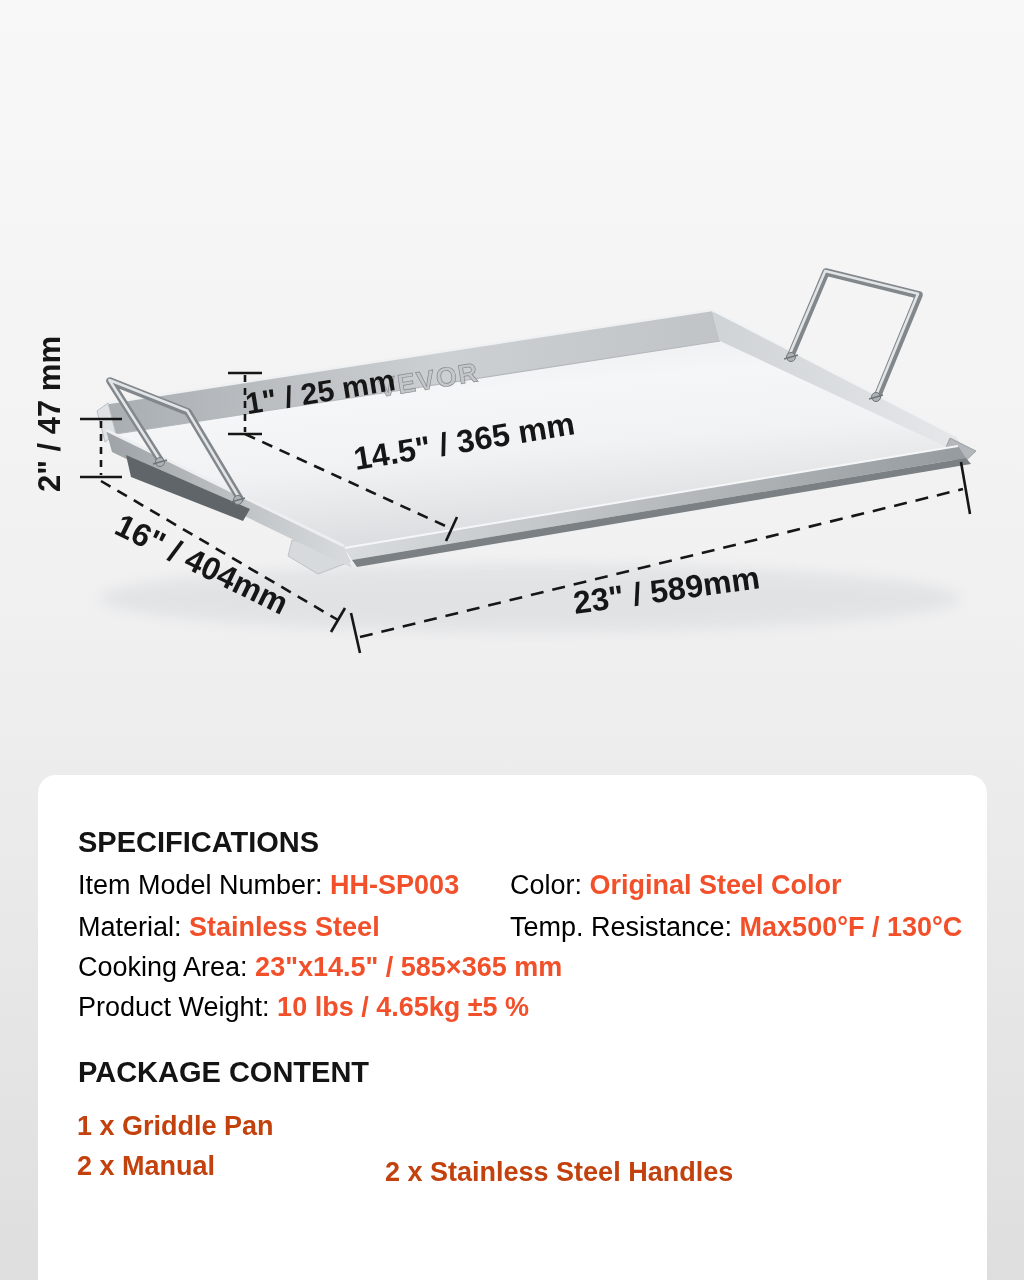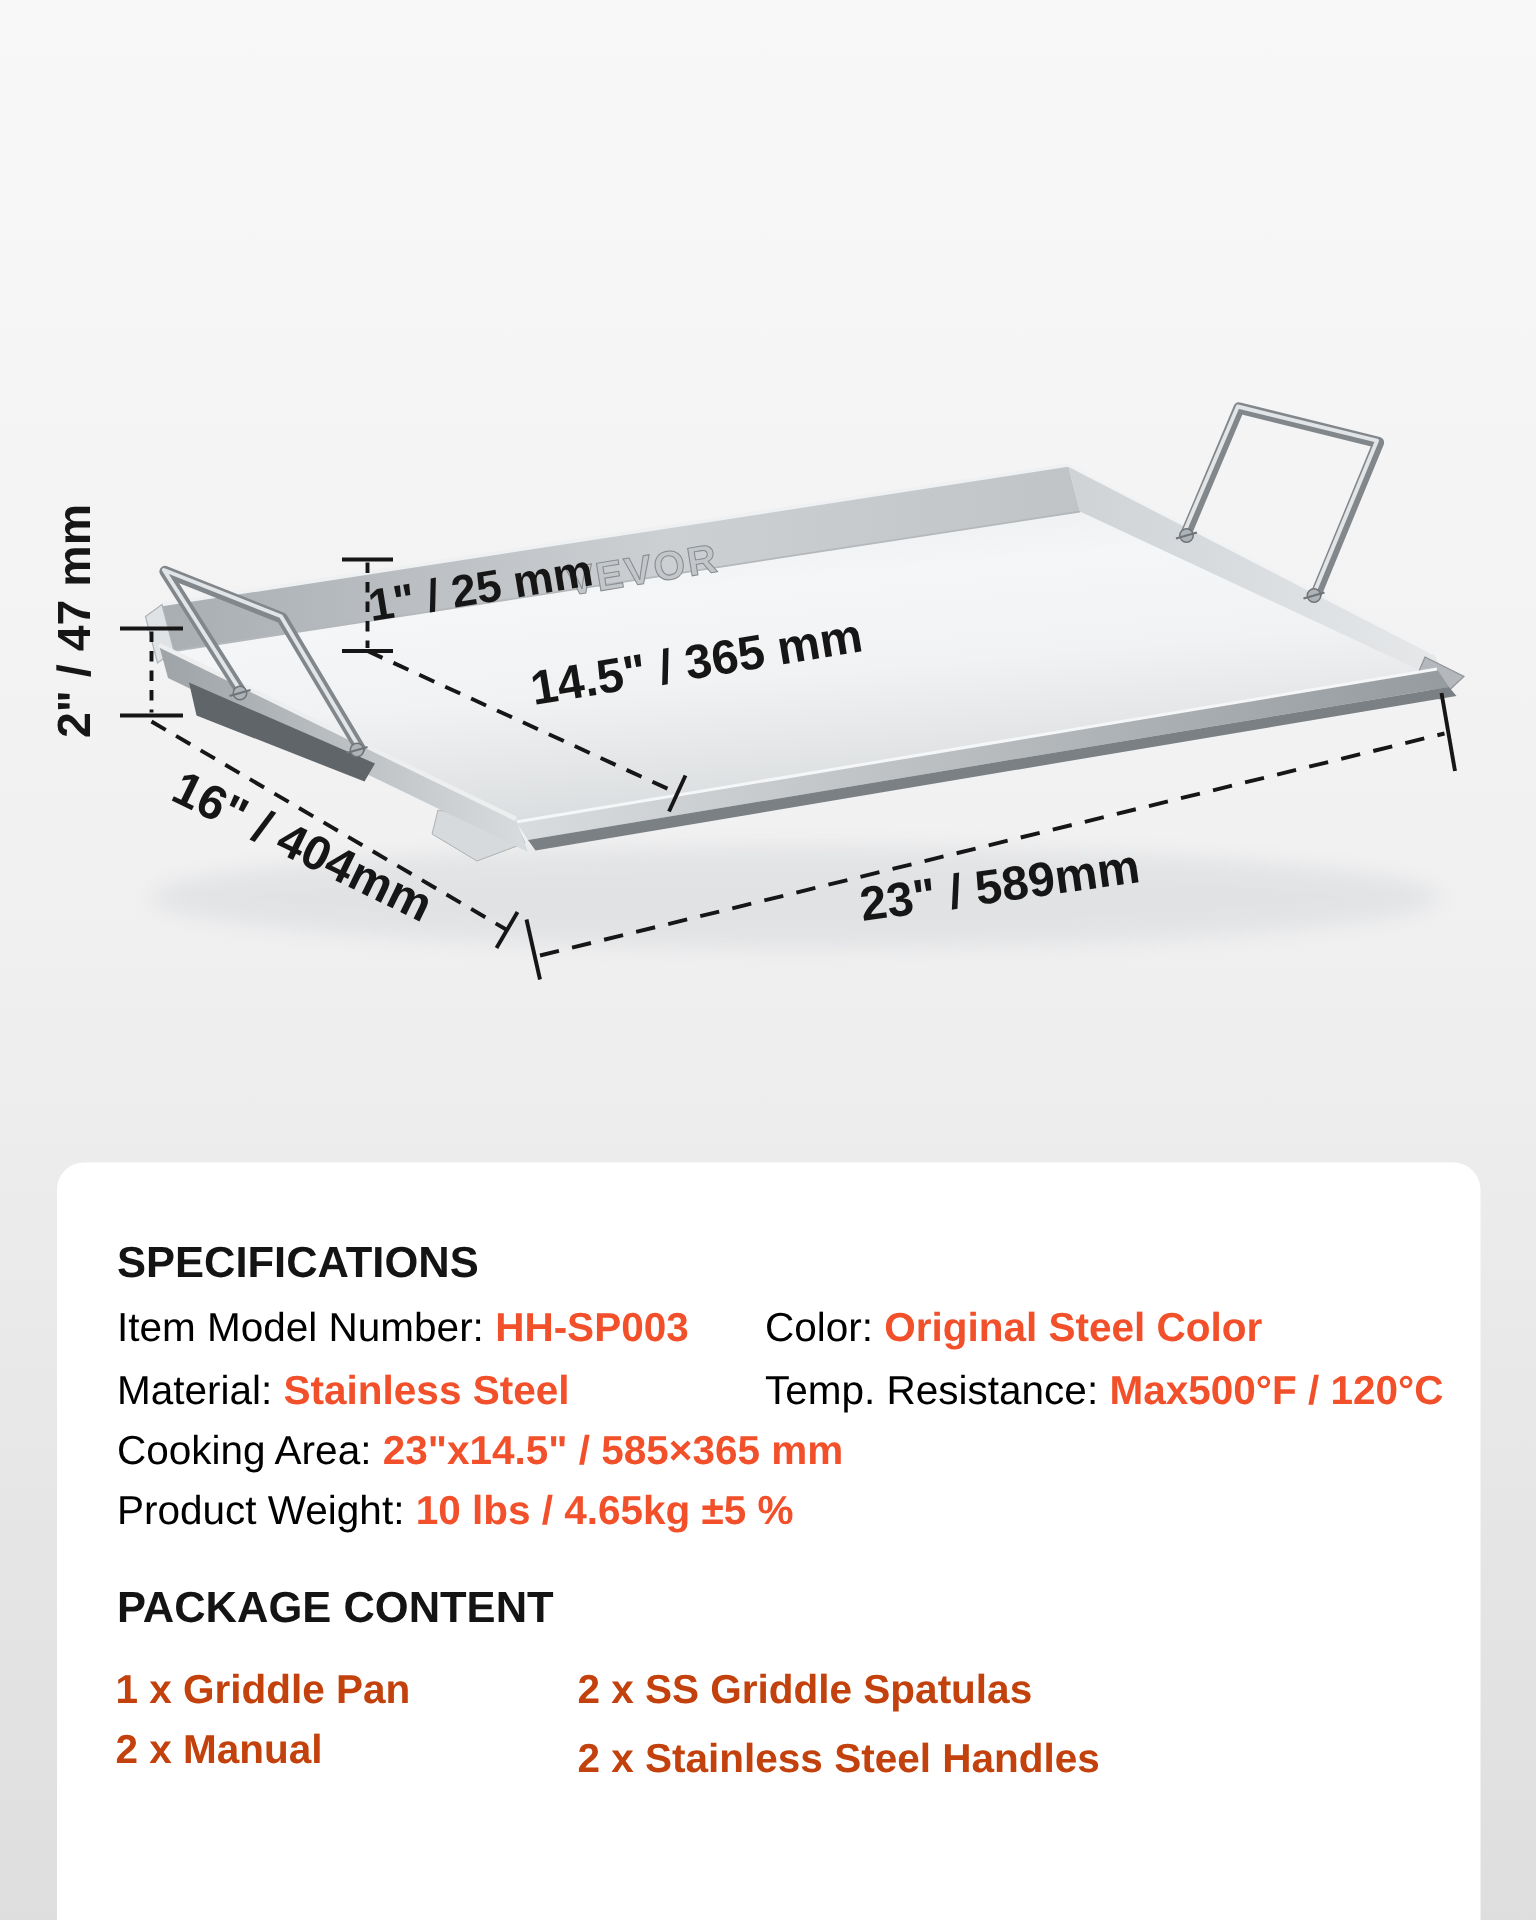--- a/index.html
+++ b/index.html
@@ -141,30 +141,29 @@
     <div class="card-line" style="left:40px;top:93px;">
       <span class="spec-label">Item Model Number: </span><span class="spec-value">HH-SP003</span>
     </div>
     <div class="card-line" style="left:40px;top:135px;">
       <span class="spec-label">Material: </span><span class="spec-value">Stainless Steel</span>
     </div>
     <div class="card-line" style="left:472px;top:93px;">
       <span class="spec-label">Color: </span><span class="spec-value">Original Steel Color</span>
     </div>
     <div class="card-line" style="left:472px;top:135px;">
-      <span class="spec-label">Temp. Resistance: </span><span class="spec-value">Max500°F / 120°C</span>
+      <span class="spec-label">Temp. Resistance: </span><span class="spec-value">Max500°F / 130°C</span>
     </div>
     <div class="card-line" style="left:40px;top:175px;">
       <span class="spec-label">Cooking Area: </span><span class="spec-value">23"x14.5" / 585×365 mm</span>
     </div>
     <div class="card-line" style="left:40px;top:215px;">
       <span class="spec-label">Product Weight: </span><span class="spec-value">10 lbs / 4.65kg ±5 %</span>
     </div>
 
     <div class="card-title" style="left:40px;top:280px;">PACKAGE CONTENT</div>
 
     <div class="card-line pkg-item" style="left:39px;top:334px;">1 x Griddle Pan</div>
-    <div class="card-line pkg-item" style="left:347px;top:334px;">2 x SS Griddle Spatulas</div>
     <div class="card-line pkg-item" style="left:39px;top:374px;">2 x Manual</div>
     <div class="card-line pkg-item" style="left:347px;top:380px;">2 x Stainless Steel Handles</div>
   </div>
 
 </div>
 
 </body></html>

